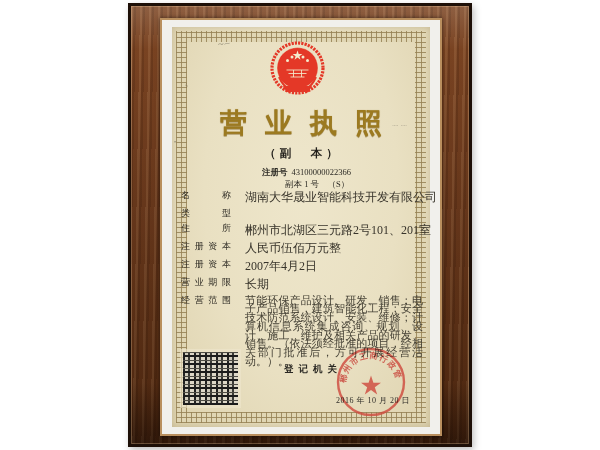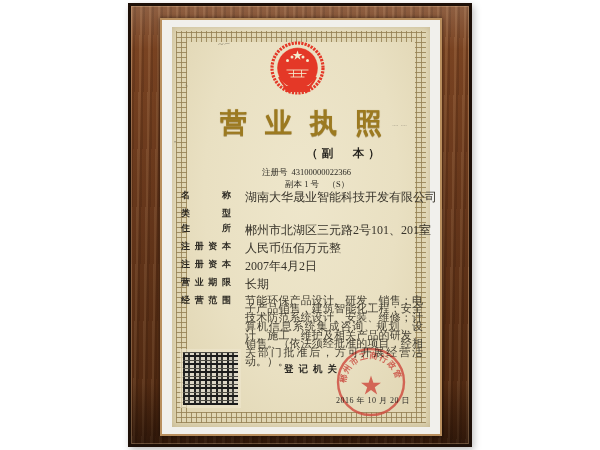--- a/index.html
+++ b/index.html
@@ -49,30 +49,30 @@
   .emblem{position:absolute;left:98px;top:14px;width:55px;height:58px;}
   .cert-title{
     position:absolute;left:0;top:78px;width:100%;
     text-align:center;letter-spacing:18px;text-indent:18px;
     font-size:27px;font-weight:bold;color:#9c7a20;
     text-shadow:0 1px 0 rgba(110,80,15,.45), 0 0 1px rgba(150,115,30,.5);
     white-space:nowrap;
   }
   .cert-sub{
     position:absolute;left:0;top:119px;width:100%;text-align:center;
-    font-size:11.5px;font-weight:bold;letter-spacing:4px;text-indent:4px;color:#211f1a;padding-left:42px;
+    font-size:11.5px;font-weight:bold;letter-spacing:4px;text-indent:4px;color:#211f1a;
   }
   .reg-line{position:absolute;left:90px;top:140px;font-size:8.5px;color:#2c2a24;white-space:nowrap;}
-  .reg-line .lbl{font-weight:normal;margin-right:4px;}
+  .reg-line .lbl{font-weight:bold;margin-right:4px;}
   .copy-line{position:absolute;left:113px;top:152px;font-size:8.5px;color:#2c2a24;white-space:nowrap;}
 
   .fields{position:absolute;left:9px;top:164px;width:242px;}
   .frow{display:flex;align-items:flex-start;margin-bottom:5.4px;line-height:1.05;}
   .f-label{
-    flex:0 0 50px;font-size:9px;font-weight:bold;color:#2e2b24;
+    flex:0 0 50px;font-size:9px;font-weight:normal;color:#2e2b24;
     text-align:justify;text-align-last:justify;
   }
   .f-gap{flex:0 0 14px;}
   .f-value{flex:1;font-size:12px;color:#37332a;white-space:nowrap;}
   .f-value.wrap{white-space:normal;font-size:11px;line-height:8.7px;color:#454135;text-align:justify;}
 
   .qr{
     position:absolute;left:11px;top:325px;width:55px;height:53px;
     background-color:#ddd8c8;
     background-image:

